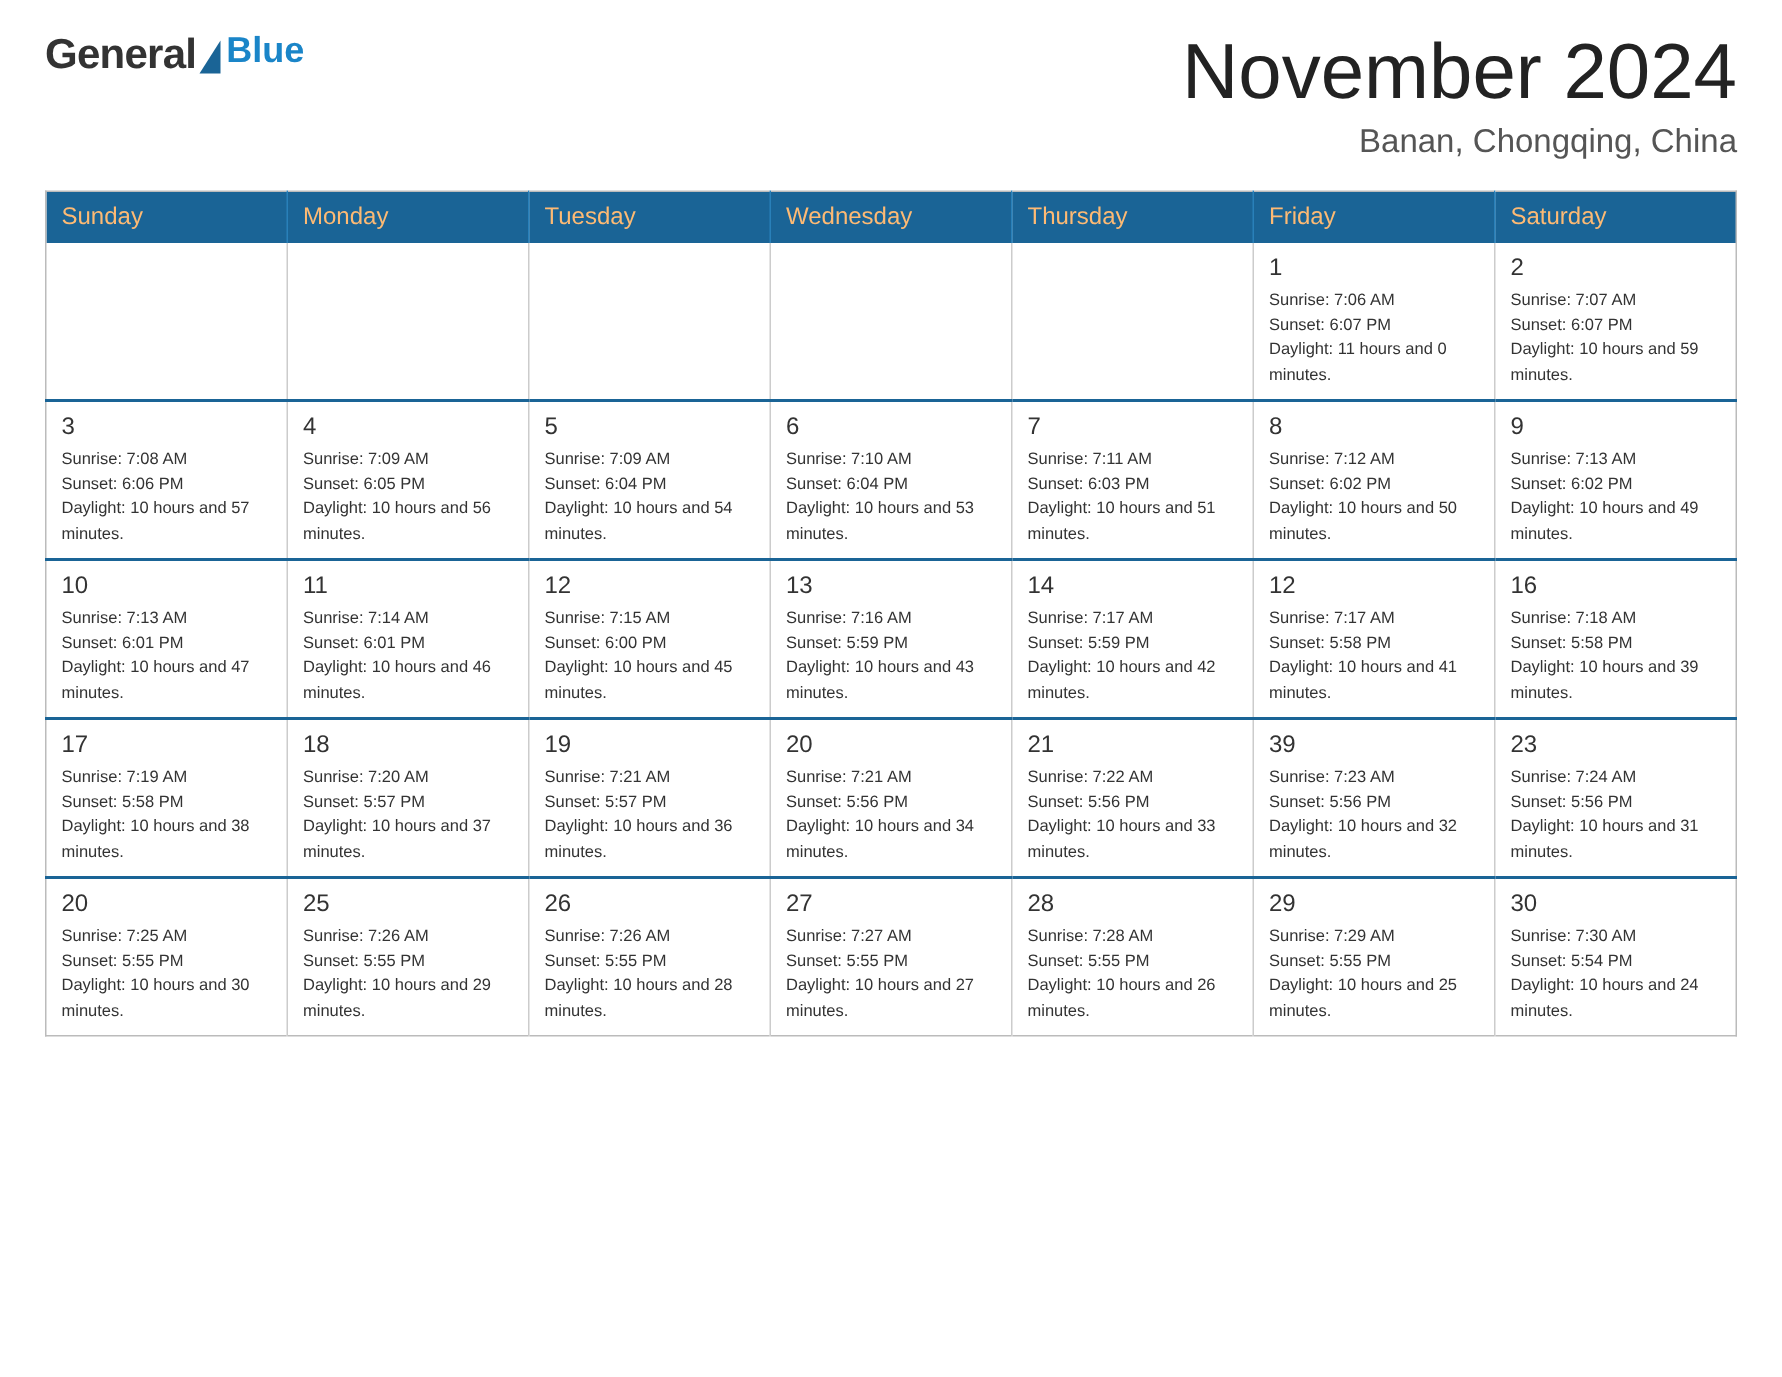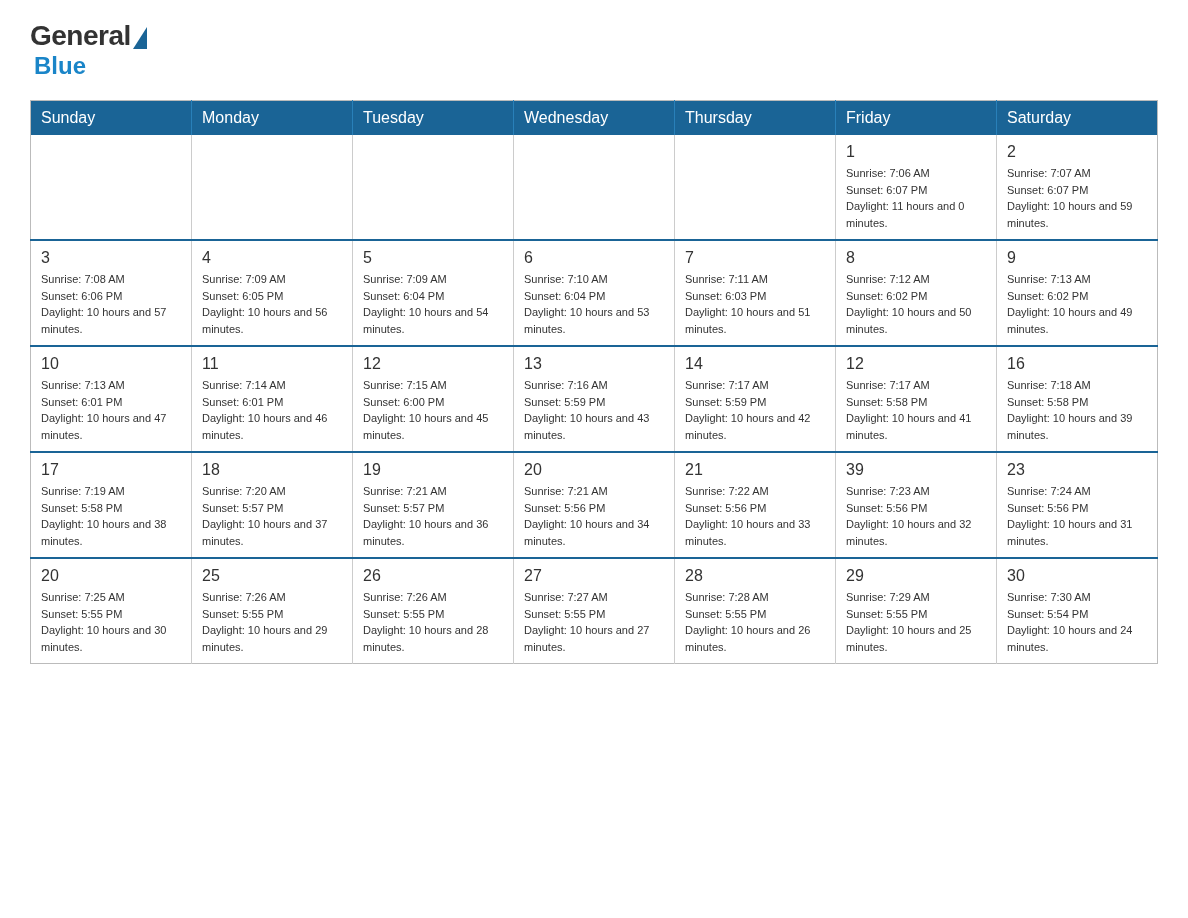--- a/index.html
+++ b/index.html
@@ -12,21 +12,21 @@
       padding: 20px 30px;
     }
     .header {
       display: flex;
       justify-content: space-between;
       align-items: flex-start;
       margin-bottom: 20px;
     }
     .logo {
       display: flex;
-      flex-direction: column;
+      flex-direction: row;
       align-items: flex-start;
     }
     .logo-top {
       display: flex;
       align-items: center;
     }
     .logo-general {
       font-size: 28px;
       font-weight: bold;
       color: #333;
@@ -61,21 +61,21 @@
       color: #555;
       margin-top: 4px;
     }
     .calendar-table {
       width: 100%;
       border-collapse: collapse;
       border: 1px solid #bbb;
     }
     .calendar-table th {
       background-color: #1a6496;
-      color: #ffffff;
+      color: #fdba74;
       text-align: left;
       padding: 8px 10px;
       font-size: 16px;
       font-weight: normal;
       border-right: 1px solid #2980b9;
     }
     .calendar-table th:last-child {
       border-right: none;
     }
     .calendar-table td {
@@ -117,20 +117,24 @@
 </head>
 <body>
 
 <div class="header">
   <div class="logo">
     <div class="logo-top">
       <span class="logo-general">General</span>
       <div class="logo-triangle"></div>
     </div>
     <span class="logo-blue">Blue</span>
+  </div>
+  <div class="title-section">
+    <div class="calendar-title">November 2024</div>
+    <div class="calendar-subtitle">Banan, Chongqing, China</div>
   </div>
 </div>
 
 <table class="calendar-table">
   <thead>
     <tr>
     <th>Sunday</th>
         <th>Monday</th>
         <th>Tuesday</th>
         <th>Wednesday</th>

